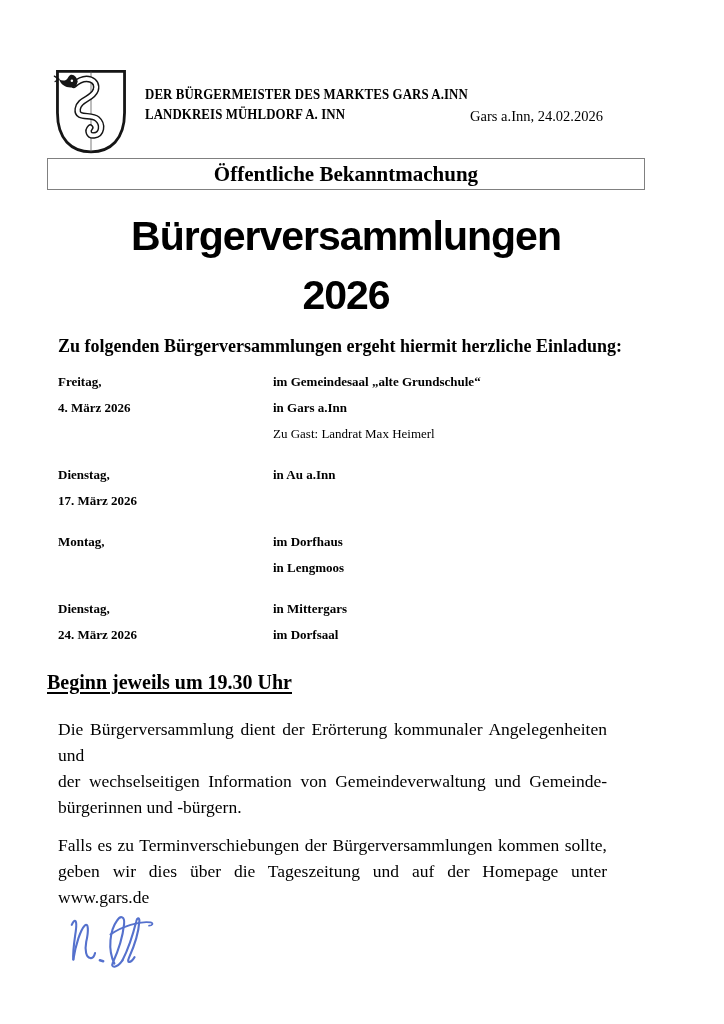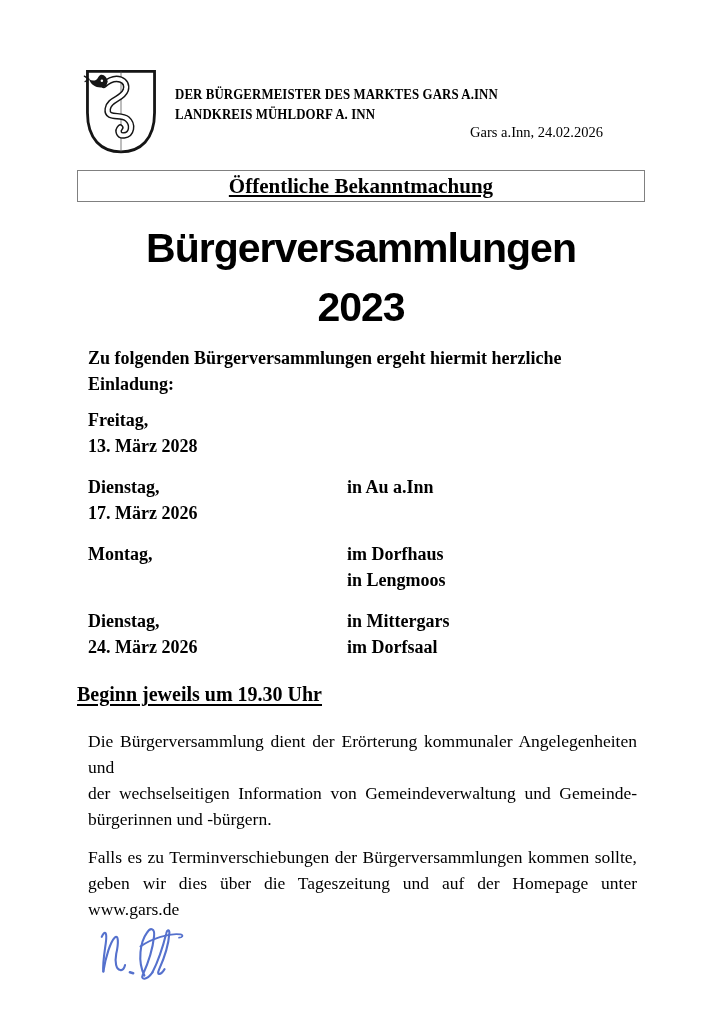--- a/index.html
+++ b/index.html
@@ -1,51 +1,51 @@
 <!DOCTYPE html>
 <html lang="de"><head>
 <meta charset="utf-8">
 <style>
   html,body{margin:0;padding:0;background:#ffffff;}
   body{
     width:724px;height:1024px;position:relative;overflow:hidden;
     font-family:"Liberation Serif",serif;color:#000;
   }
-  .page{position:absolute;inset:0;padding:0 79px 0 77px;box-sizing:border-box;}
+  .page{position:absolute;inset:0;padding:0 79px 0 47px;box-sizing:border-box;}
 
   
   .letterhead{position:relative;margin-top:64px;height:94px;}
   .coa{position:absolute;left:5px;top:0;width:78px;height:96px;}
   .lh-text{
     position:absolute;left:98px;top:21px;
     font-weight:bold;font-size:14px;line-height:20px;white-space:nowrap;
     transform:scaleX(0.92);transform-origin:left top;letter-spacing:0.1px;
   }
-  .dateline{position:absolute;right:42px;top:60px;font-size:14.5px;}
+  .dateline{position:absolute;right:42px;top:44px;font-size:14.5px;}
 
   
   .announce-box{
-    margin-top:12px;border:1px solid #808080;height:30px;
+    border:1px solid #808080;height:30px;
     display:flex;align-items:center;justify-content:center;
-    font-weight:bold;font-size:21px;text-decoration:underline;
+    font-weight:bold;font-size:21px;
   }
 
   
   .main-title{
     margin:17px 0 0;text-align:center;
     font-family:"Liberation Sans",sans-serif;font-weight:bold;
     font-size:41px;line-height:59px;letter-spacing:-1px;
   }
 
   
   .intro{margin:8px 0 0 11px;font-weight:bold;font-size:18px;line-height:26px;}
 
   
   .schedule{margin:10px 0 0 11px;}
-  .sched-row{display:flex;font-weight:bold;font-size:18px;line-height:26px;margin-bottom:15px;gap:44px;}
+  .sched-row{display:flex;font-weight:bold;font-size:13px;line-height:26px;margin-bottom:15px;}
   .sched-left{width:215px;flex:0 0 215px;}
   .sched-right{flex:1;}
   .sched-note{font-weight:normal;}
 
   
   .begin-line{
     margin-top:20px;text-align:left;font-weight:bold;font-size:20px;line-height:28px;
   }
   .begin-line span{text-decoration:underline;text-underline-offset:3px;text-decoration-thickness:1.5px;}
 
@@ -80,31 +80,36 @@
     </div>
     <div class="dateline">Gars a.Inn, 24.02.2026</div>
   </div>
 
   <div class="announce-box">
     <span>Öffentliche Bekanntmachung</span>
   </div>
 
   <h1 class="main-title">
     <div>Bürgerversammlungen</div>
-    <div>2023</div>
+    <div>2026</div>
   </h1>
 
   <p class="intro">Zu folgenden Bürgerversammlungen ergeht hiermit herzliche Einladung:</p>
 
   <div class="schedule">
 
     <div class="sched-row">
       <div class="sched-left">
         <div>Freitag,</div>
-        <div>13. März 2028</div>
+        <div>4. März 2026</div>
+      </div>
+      <div class="sched-right">
+        <div>im Gemeindesaal „alte Grundschule“</div>
+        <div>in Gars a.Inn</div>
+        <div class="sched-note">Zu Gast: Landrat Max Heimerl</div>
       </div>
     </div>
 
     <div class="sched-row">
       <div class="sched-left">
         <div>Dienstag,</div>
         <div>17. März 2026</div>
       </div>
       <div class="sched-right">
         <div>in Au a.Inn</div>

